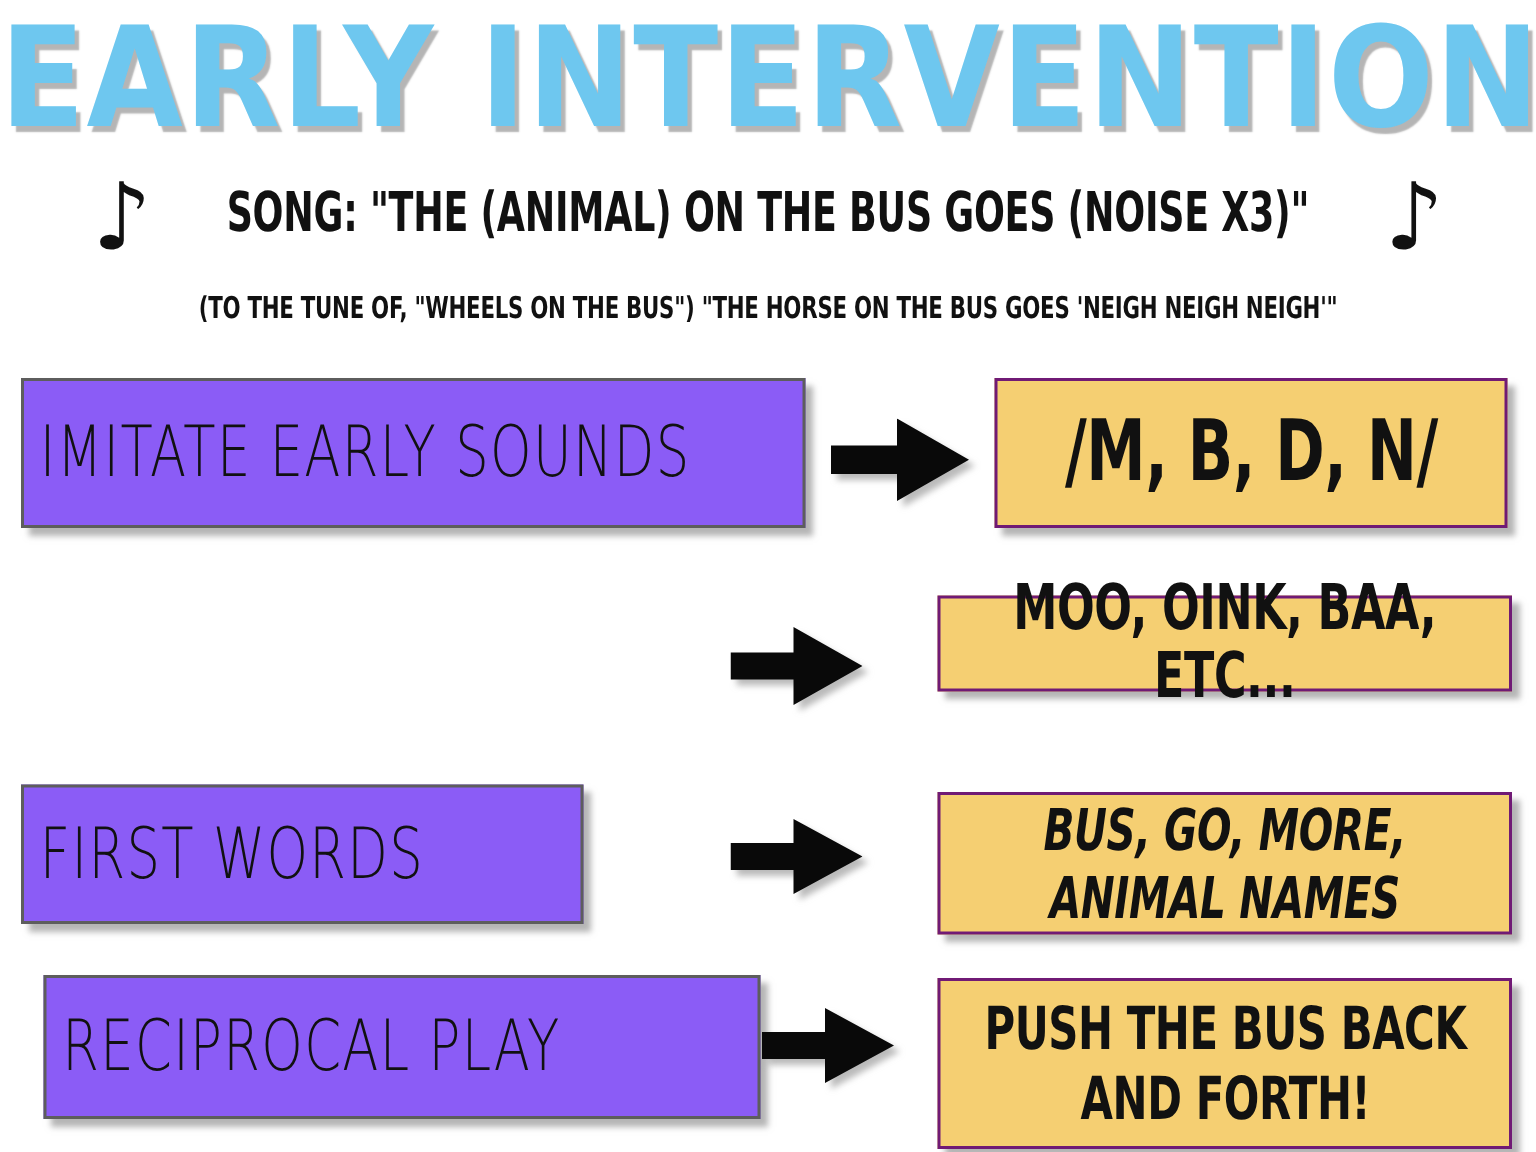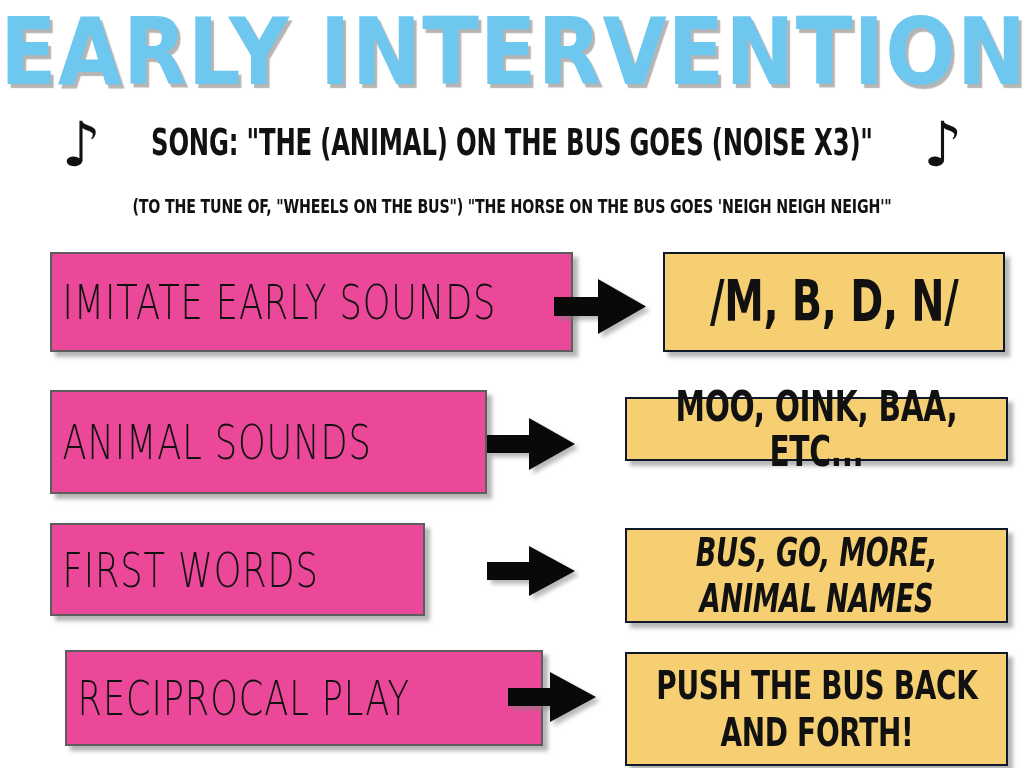--- a/index.html
+++ b/index.html
@@ -94,46 +94,45 @@
   
   .row {
     position: absolute;
     left: 0;
     width: 1024px;
   }
 
   .skill-box {
     position: absolute;
     box-sizing: border-box;
-    background: #ec4899;
+    background: #8b5cf6;
     border: 2px solid #5d5d5d;
     box-shadow: 5px 5px 4px rgba(120,120,120,0.55);
     display: flex;
     align-items: center;
     justify-content: flex-start;
-    margin-left: 36px;
   }
   .skill-label {
     font-family: "DejaVu Sans", sans-serif;
     font-size: 40px;
     line-height: 42px;
     color: #111111;
     white-space: nowrap;
     transform: scaleX(0.88) scaleY(1.18);
     transform-origin: 0% 50%;
     padding-left: 12px;
     letter-spacing: 1px;
     font-weight: 300;
   }
 
   .target-box {
     position: absolute;
     box-sizing: border-box;
     background: #f5cf72;
-    border: 2px solid #0f172a;
+    border: 2px solid #701a75;
     box-shadow: 5px 5px 4px rgba(120,120,120,0.55);
     display: flex;
     align-items: center;
     justify-content: center;
     text-align: center;
   }
   .target-label {
     font-family: "DejaVu Sans Condensed", "Liberation Sans Narrow", "Liberation Sans", sans-serif;
     font-weight: bold;
     color: #111111;
@@ -174,23 +173,20 @@
       <polygon points="0,18 44,18 44,0 92,27.5 44,55 44,37 0,37" fill="#090909"></polygon>
     </svg>
   </div>
 
   <div class="target-box" style="left:663px; top:0px; width:342px; height:100px;">
     <span class="target-label" style="font-size:47px; line-height:50px;">/M, B, D, N/</span>
   </div>
 </div>
 
 <div class="row" style="top:390px; height:110px;">
-  <div class="skill-box" style="left:14px; top:0px; width:437px; height:104px;">
-    <span class="skill-label">ANIMAL SOUNDS</span>
-  </div>
 
   <div class="arrow-icon" style="left:487px; top:28px; width:88px; height:52px;">
     <svg width="88" height="52" viewBox="0 0 88 52" xmlns="http://www.w3.org/2000/svg">
       <polygon points="0,17 42,17 42,0 88,26 42,52 42,35 0,35" fill="#090909"></polygon>
     </svg>
   </div>
 
   <div class="target-box" style="left:625px; top:7px; width:383px; height:64px;">
     <span class="target-label" style="font-size:35px; line-height:38px;">MOO, OINK, BAA, ETC...</span>
   </div>

